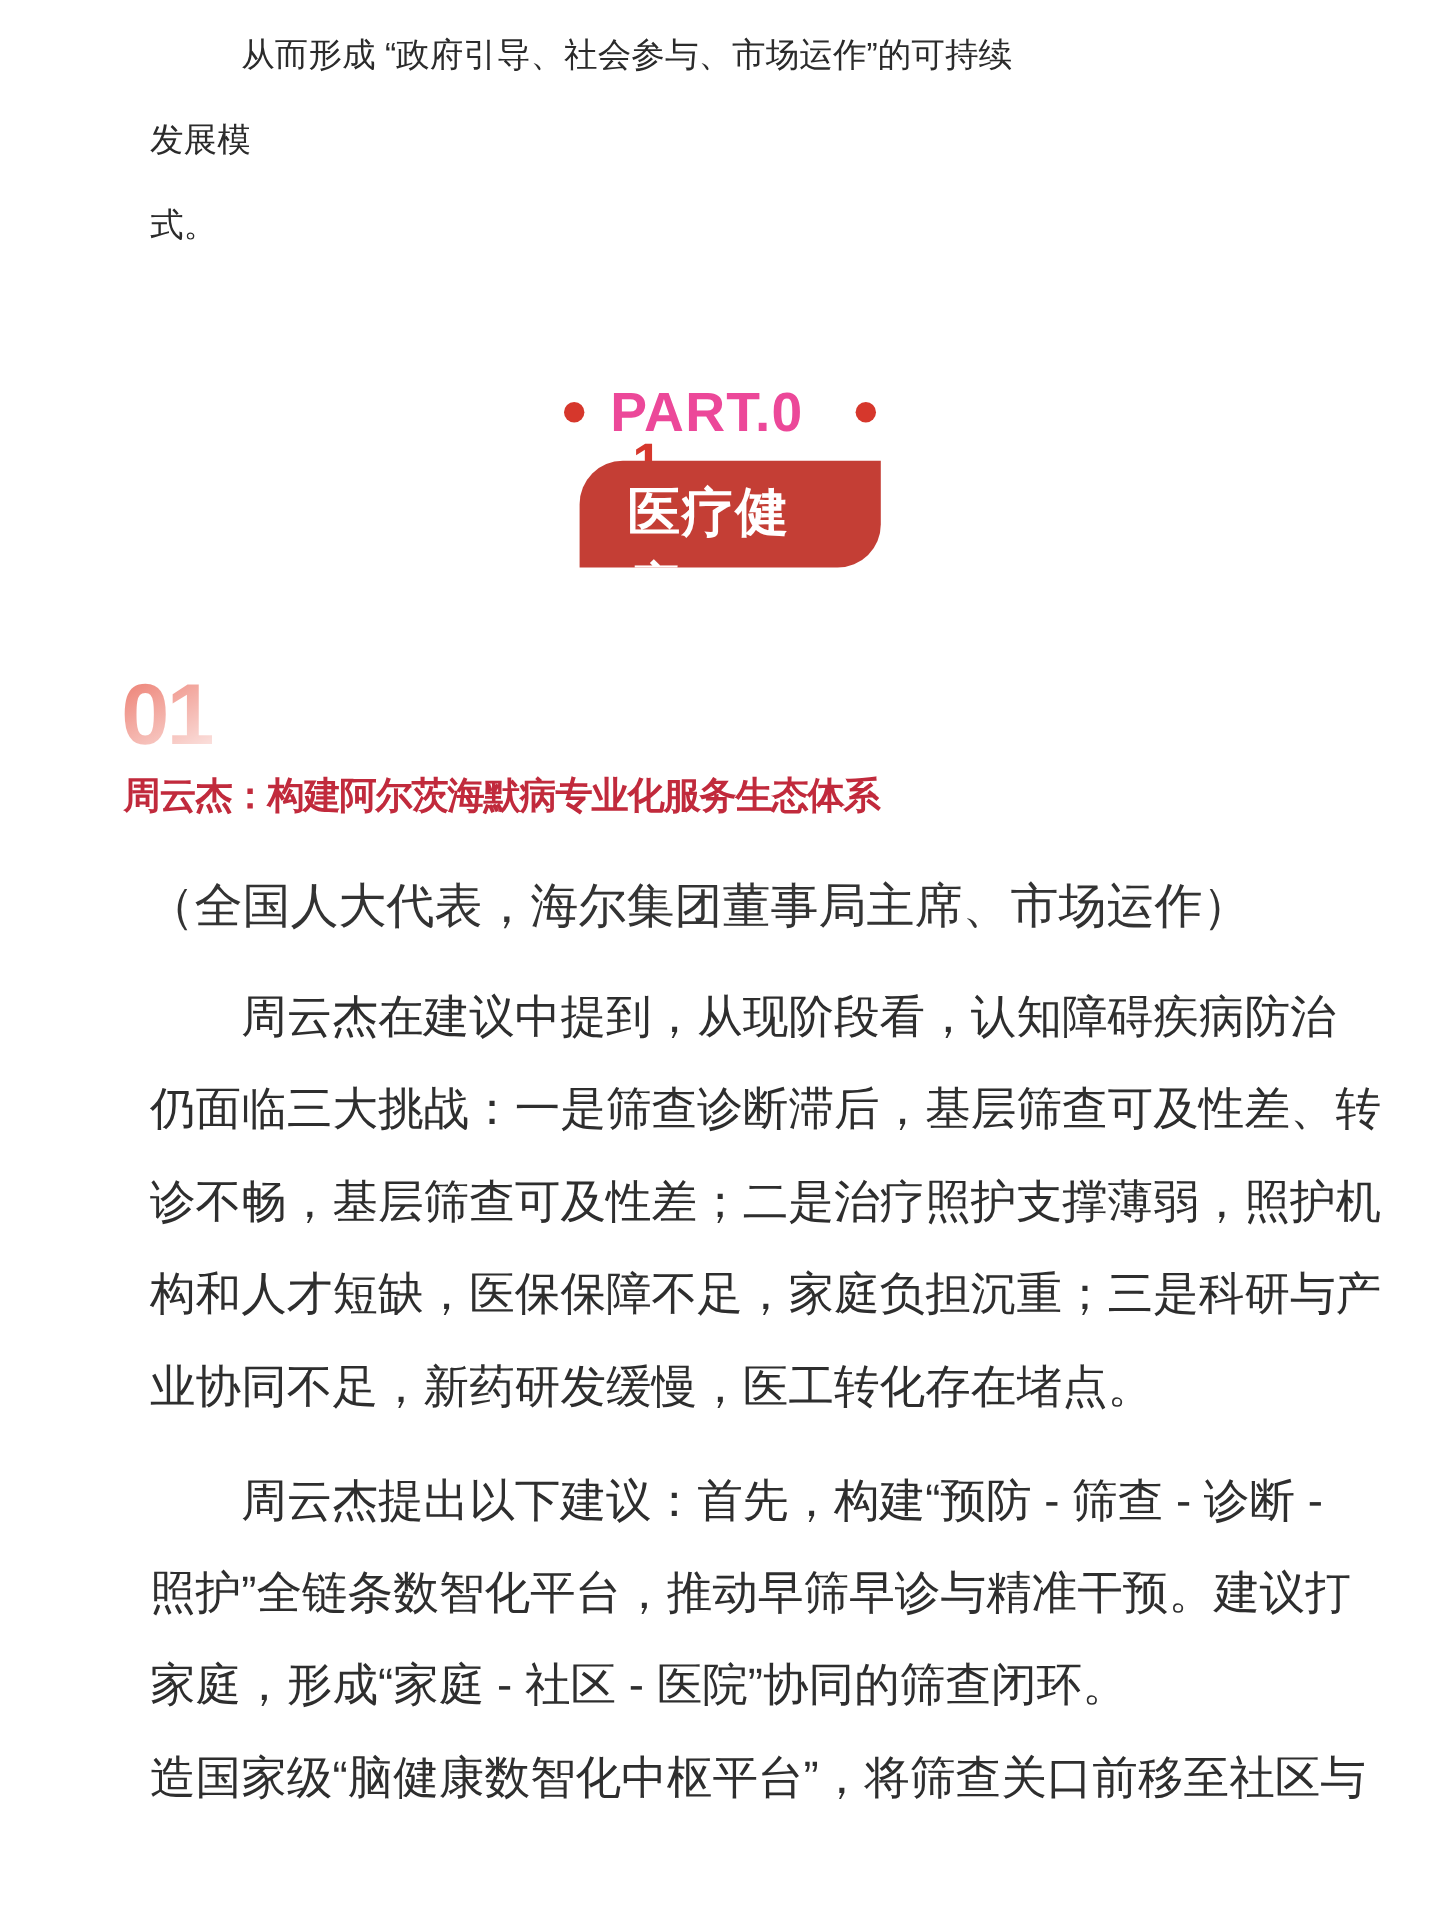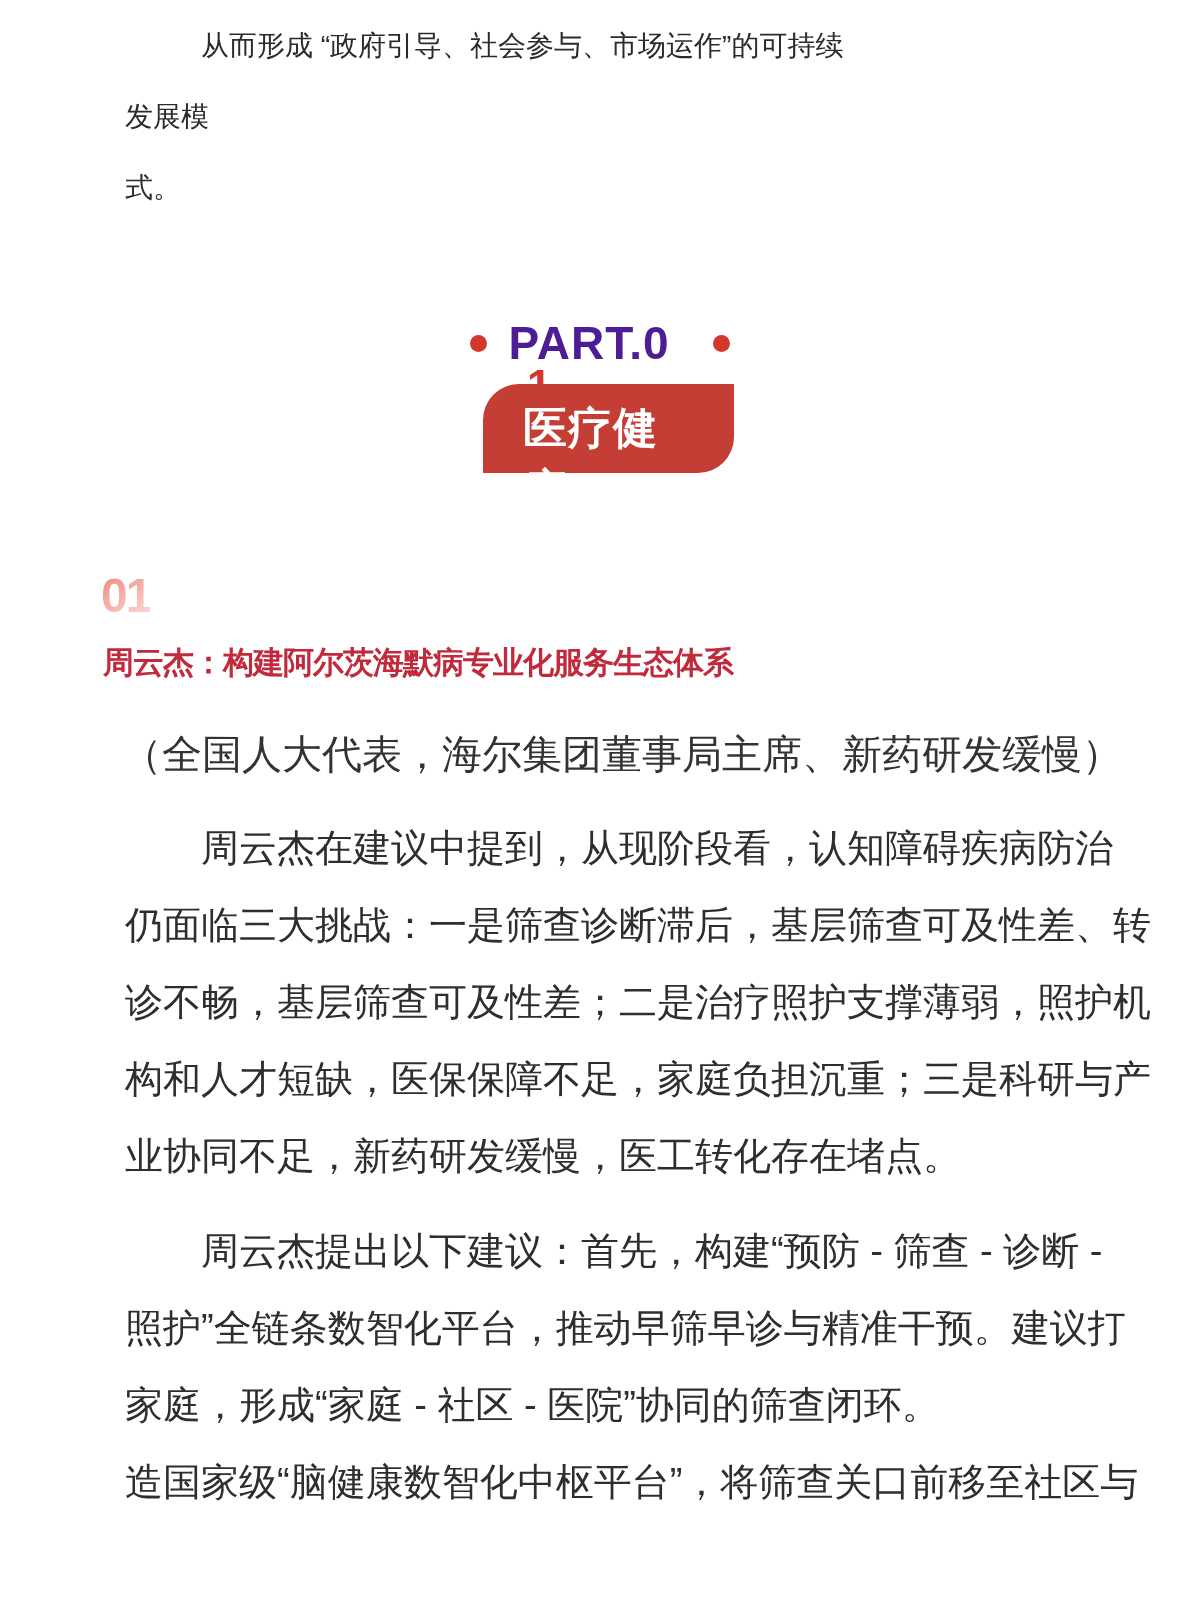--- a/index.html
+++ b/index.html
@@ -9,32 +9,32 @@
   }
   .line{white-space:nowrap;}
   .indent{padding-left:76px;}
 
   
   .intro{position:absolute;left:125px;top:10px;font-size:28px;line-height:71px;color:#2b2b2b;}
 
   
   .part-header{position:absolute;top:317px;left:0;width:1200px;display:flex;align-items:center;justify-content:center;}
   .part-dot{width:17px;height:17px;border-radius:50%;background:#d6372c;flex:0 0 auto;}
-  .part-label{font-size:46px;font-weight:bold;color:#4c1d95;line-height:52px;margin-left:21px;margin-right:43px;letter-spacing:1px;}
+  .part-label{font-size:46px;font-weight:bold;color:#ec4899;line-height:52px;margin-left:21px;margin-right:43px;letter-spacing:1px;}
   .part-wrapped-digit{position:absolute;left:527px;top:364px;font-size:44px;line-height:44px;font-weight:bold;color:#d6372c;z-index:1;}
 
   
   .badge{
     position:absolute;left:483px;top:384px;width:251px;height:89px;
     background:#c43e35;border-radius:36px 0 36px 0;overflow:hidden;z-index:2;
   }
   .badge-text{margin:13px 0 0 40px;width:142px;font-size:44px;font-weight:bold;color:#ffffff;line-height:62px;letter-spacing:1px;}
 
   
-  .section-number{position:absolute;left:101px;top:556px;font-size:48px;font-weight:bold;line-height:80px;letter-spacing:-2px;color:#f0938a;}
+  .section-number{position:absolute;left:101px;top:556px;font-size:72px;font-weight:bold;line-height:80px;letter-spacing:-2px;color:#f0938a;}
   @supports ((-webkit-background-clip:text) or (background-clip:text)){
     .section-number{
       background:linear-gradient(150deg,#ec7b6e 5%,#fbe3e0 90%);
       -webkit-background-clip:text;background-clip:text;color:transparent;
     }
   }
 
   
   .section-title{position:absolute;left:103px;top:642px;font-size:31px;font-weight:bold;color:#c12a3c;letter-spacing:-1px;white-space:nowrap;}
   .section-subtitle{position:absolute;left:122px;top:727px;font-size:40px;color:#333333;white-space:nowrap;}
@@ -61,21 +61,21 @@
     <span class="part-dot"></span>
   </div>
   <div class="part-wrapped-digit">1</div>
 
   <div class="badge">
     <div class="badge-text">医疗健康</div>
   </div>
 
   <div class="section-number">01</div>
   <div class="section-title">周云杰：构建阿尔茨海默病专业化服务生态体系</div>
-  <div class="section-subtitle">（全国人大代表，海尔集团董事局主席、新药研发缓慢）</div>
+  <div class="section-subtitle">（全国人大代表，海尔集团董事局主席、市场运作）</div>
 
   <div class="body-para p1">
     <div class="line indent">周云杰在建议中提到，从现阶段看，认知障碍疾病防治</div>
     <div class="line">仍面临三大挑战：一是筛查诊断滞后，基层筛查可及性差、转</div>
     <div class="line">诊不畅，基层筛查可及性差；二是治疗照护支撑薄弱，照护机</div>
     <div class="line">构和人才短缺，医保保障不足，家庭负担沉重；三是科研与产</div>
     <div class="line">业协同不足，新药研发缓慢，医工转化存在堵点。</div>
   </div>
 
   <div class="body-para p2">

